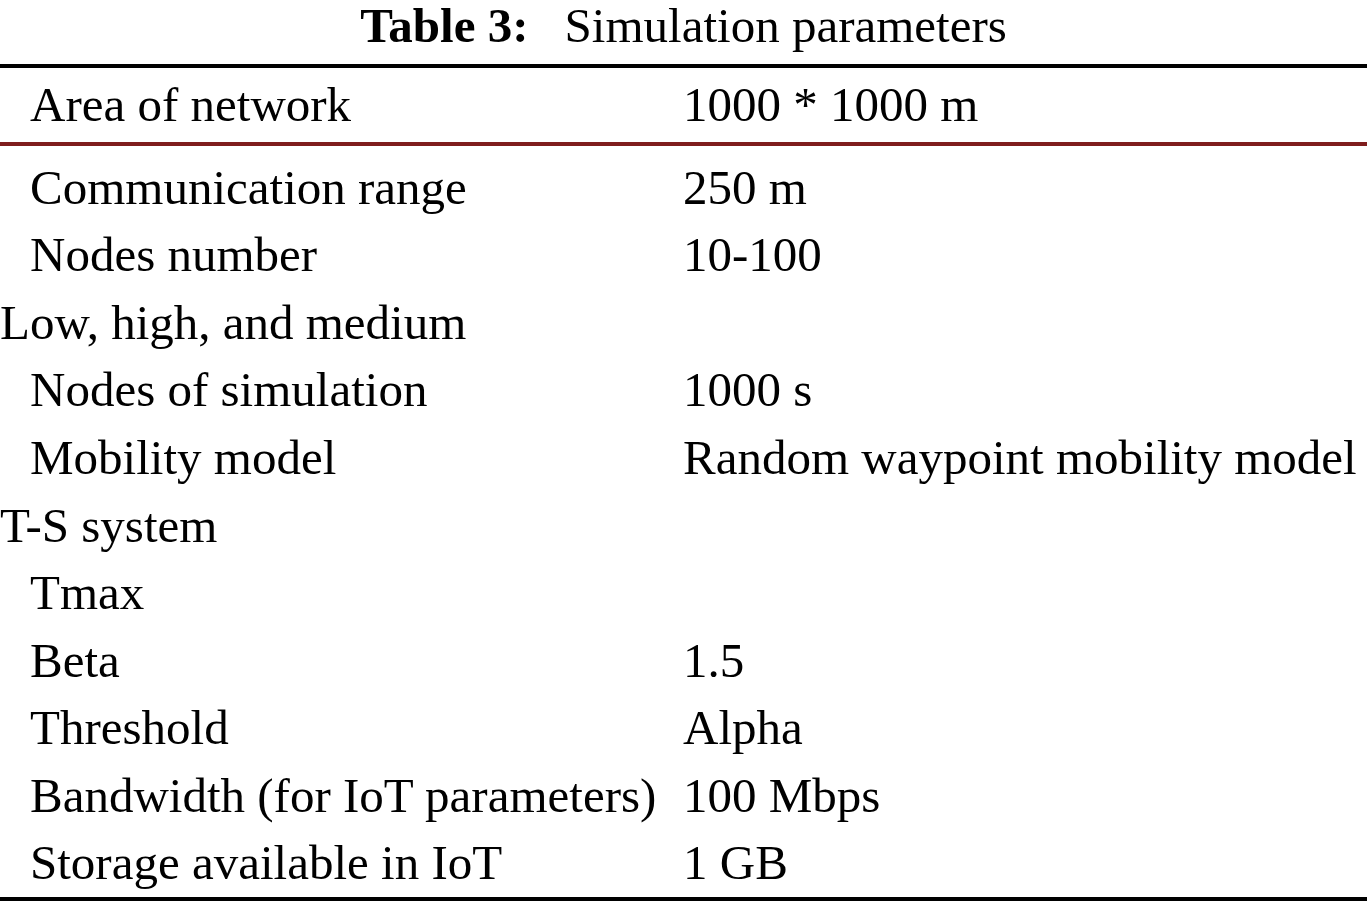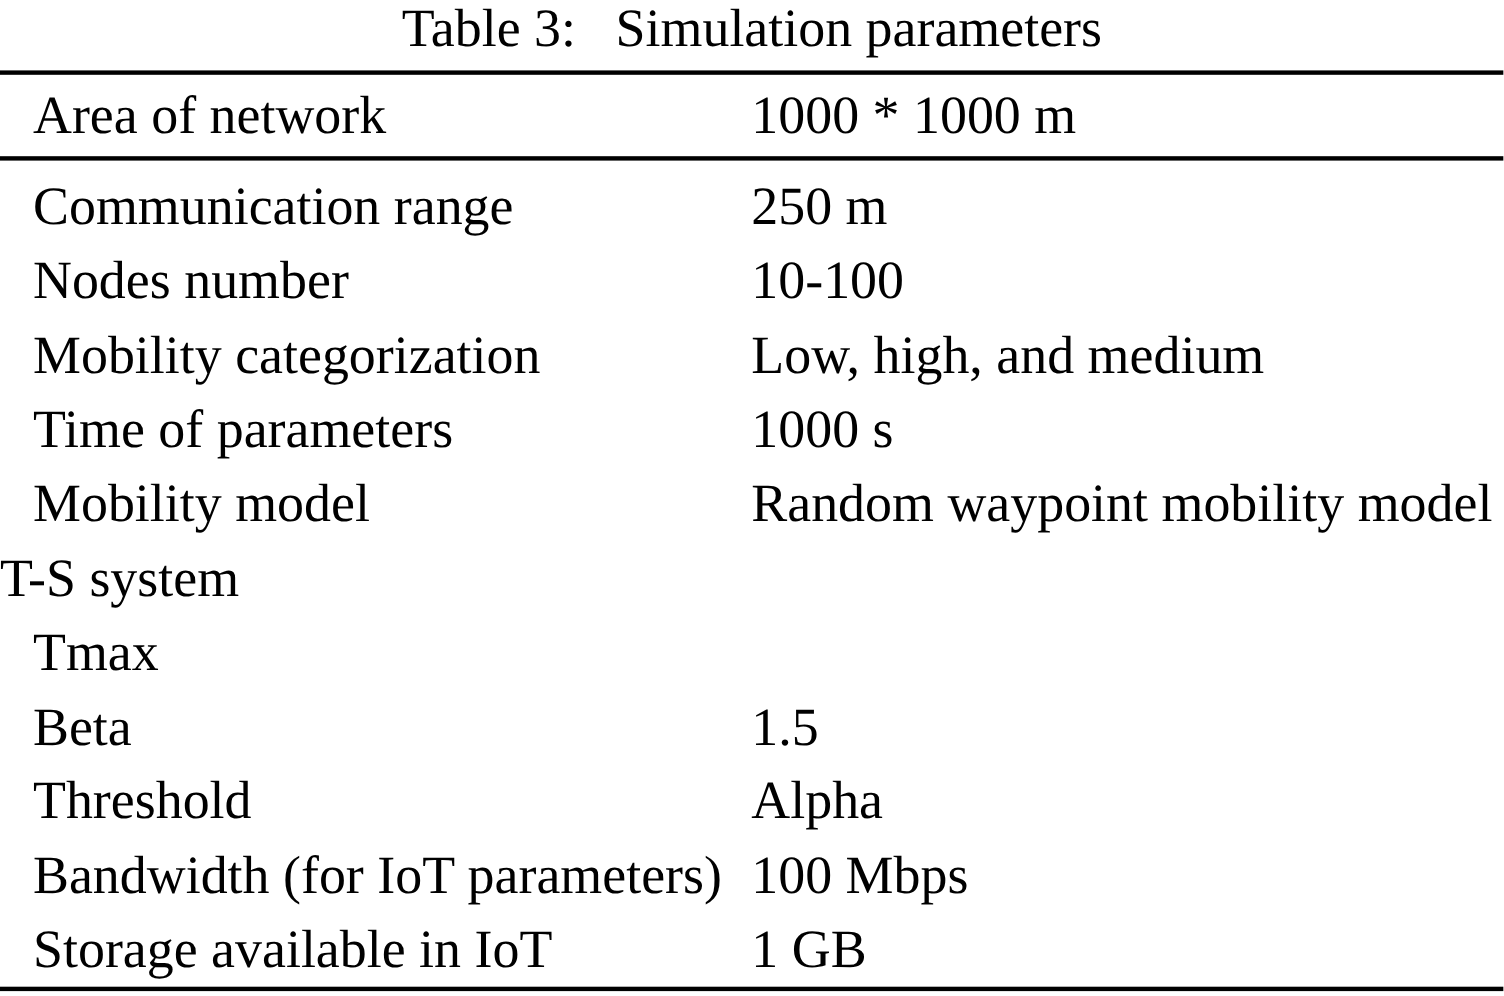--- a/index.html
+++ b/index.html
@@ -20,36 +20,36 @@
     height: 63px;
     display: flex;
     justify-content: center;
     align-items: flex-start;
     padding-top: 1px;
     font-size: 49px;
     line-height: 50px;
     white-space: nowrap;
   }
   .caption .cap-label {
-    font-weight: normal;
+    font-weight: bold;
     margin-right: 36px;
   }
   .tbl {
     border-top: 4px solid #000000;
     border-bottom: 4px solid #000000;
   }
   .row {
     display: flex;
     align-items: center;
     font-size: 49px;
     line-height: 54px;
   }
   .row.first-row {
     height: 74px;
-    border-bottom: 4px solid #000000;
+    border-bottom: 4px solid #7f1d1d;
   }
   .body-rows {
     display: flex;
     flex-direction: column;
     padding-top: 8px;
     height: 743px;
   }
   .body-rows .row {
     flex: 1 1 auto;
   }
@@ -86,25 +86,24 @@
     <div class="body-rows">
       <div class="row">
         <div class="cell param">Communication range</div>
         <div class="cell value">250 m</div>
       </div>
       <div class="row">
         <div class="cell param">Nodes number</div>
         <div class="cell value">10-100</div>
       </div>
       <div class="row">
-        <div class="cell param">Mobility categorization</div>
         <div class="cell value">Low, high, and medium</div>
       </div>
       <div class="row">
-        <div class="cell param">Time of parameters</div>
+        <div class="cell param">Nodes of simulation</div>
         <div class="cell value">1000 s</div>
       </div>
       <div class="row">
         <div class="cell param">Mobility model</div>
         <div class="cell value">Random waypoint mobility model</div>
       </div>
       <div class="row">
         <div class="cell value">T-S system</div>
       </div>
       <div class="row">

